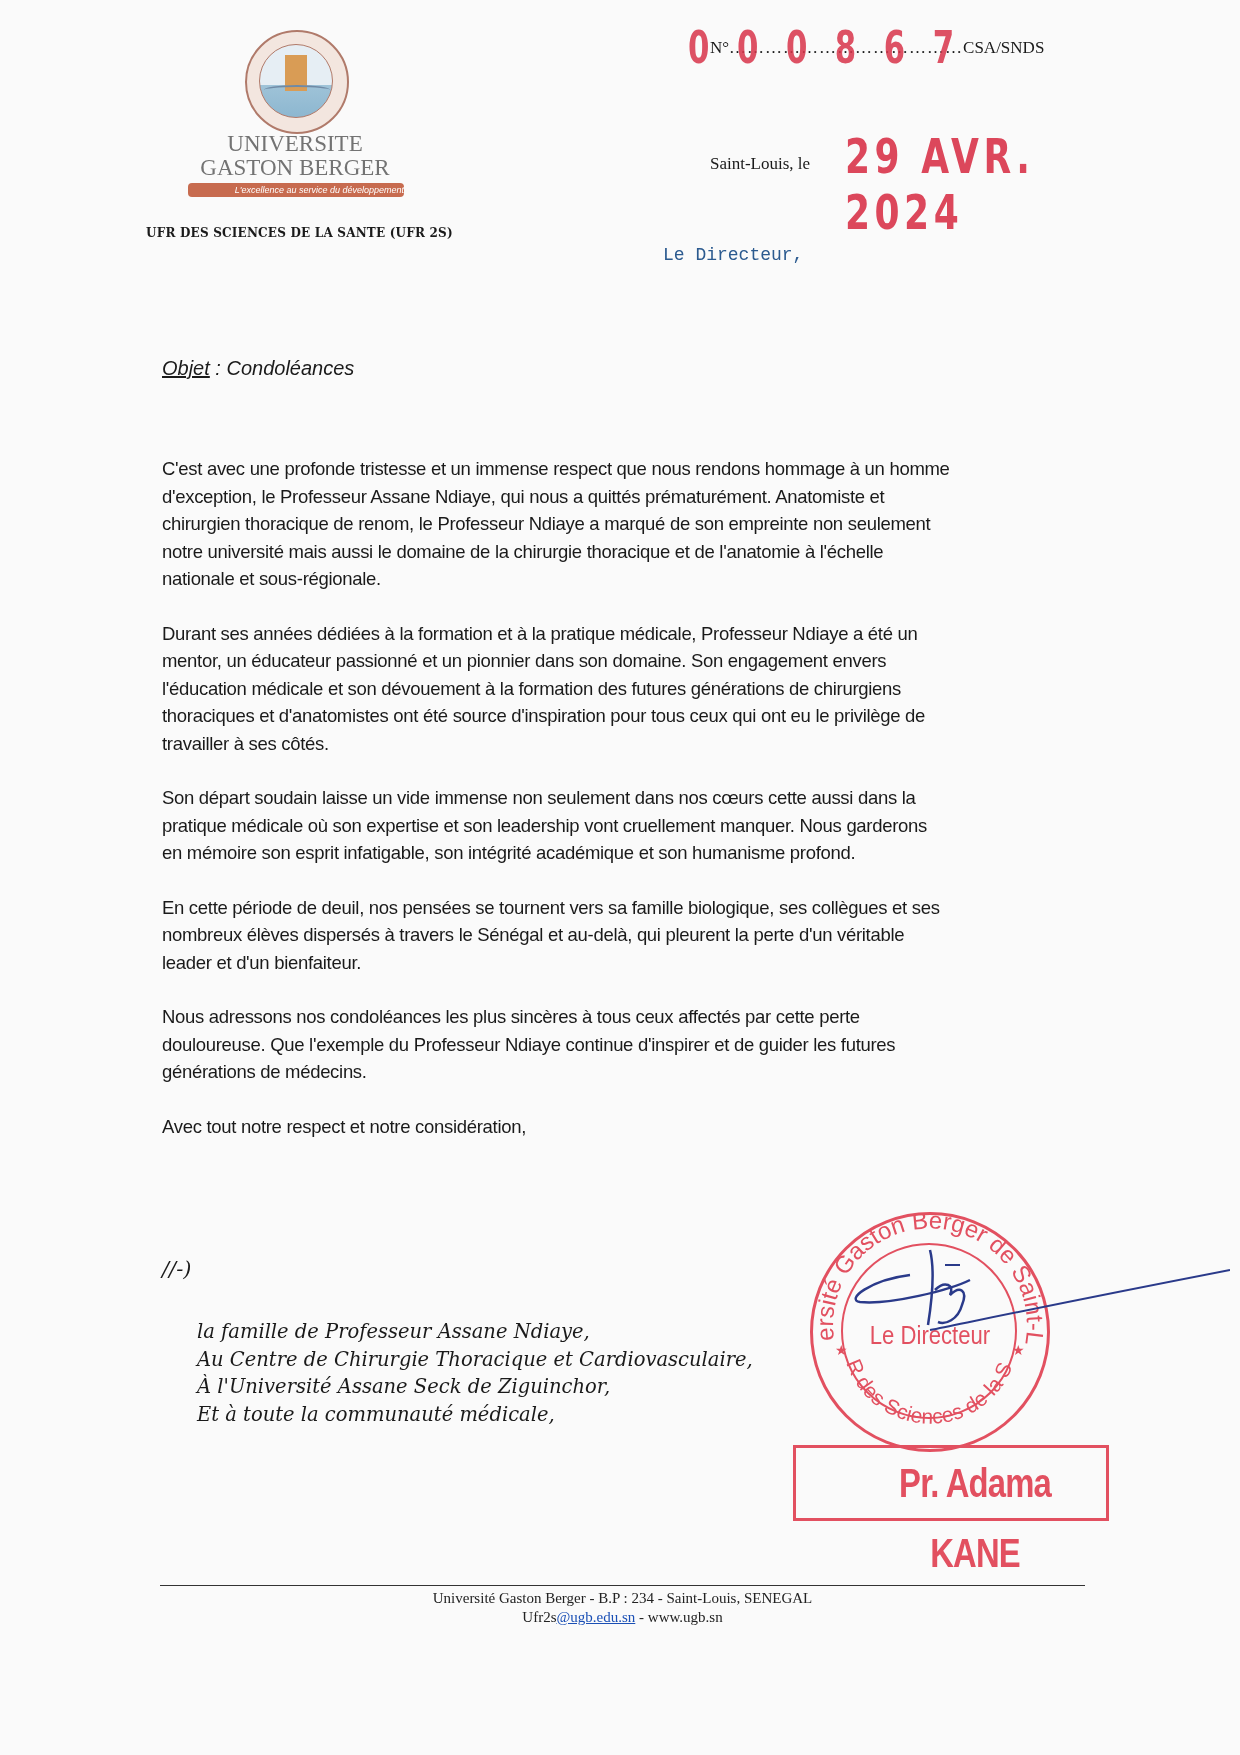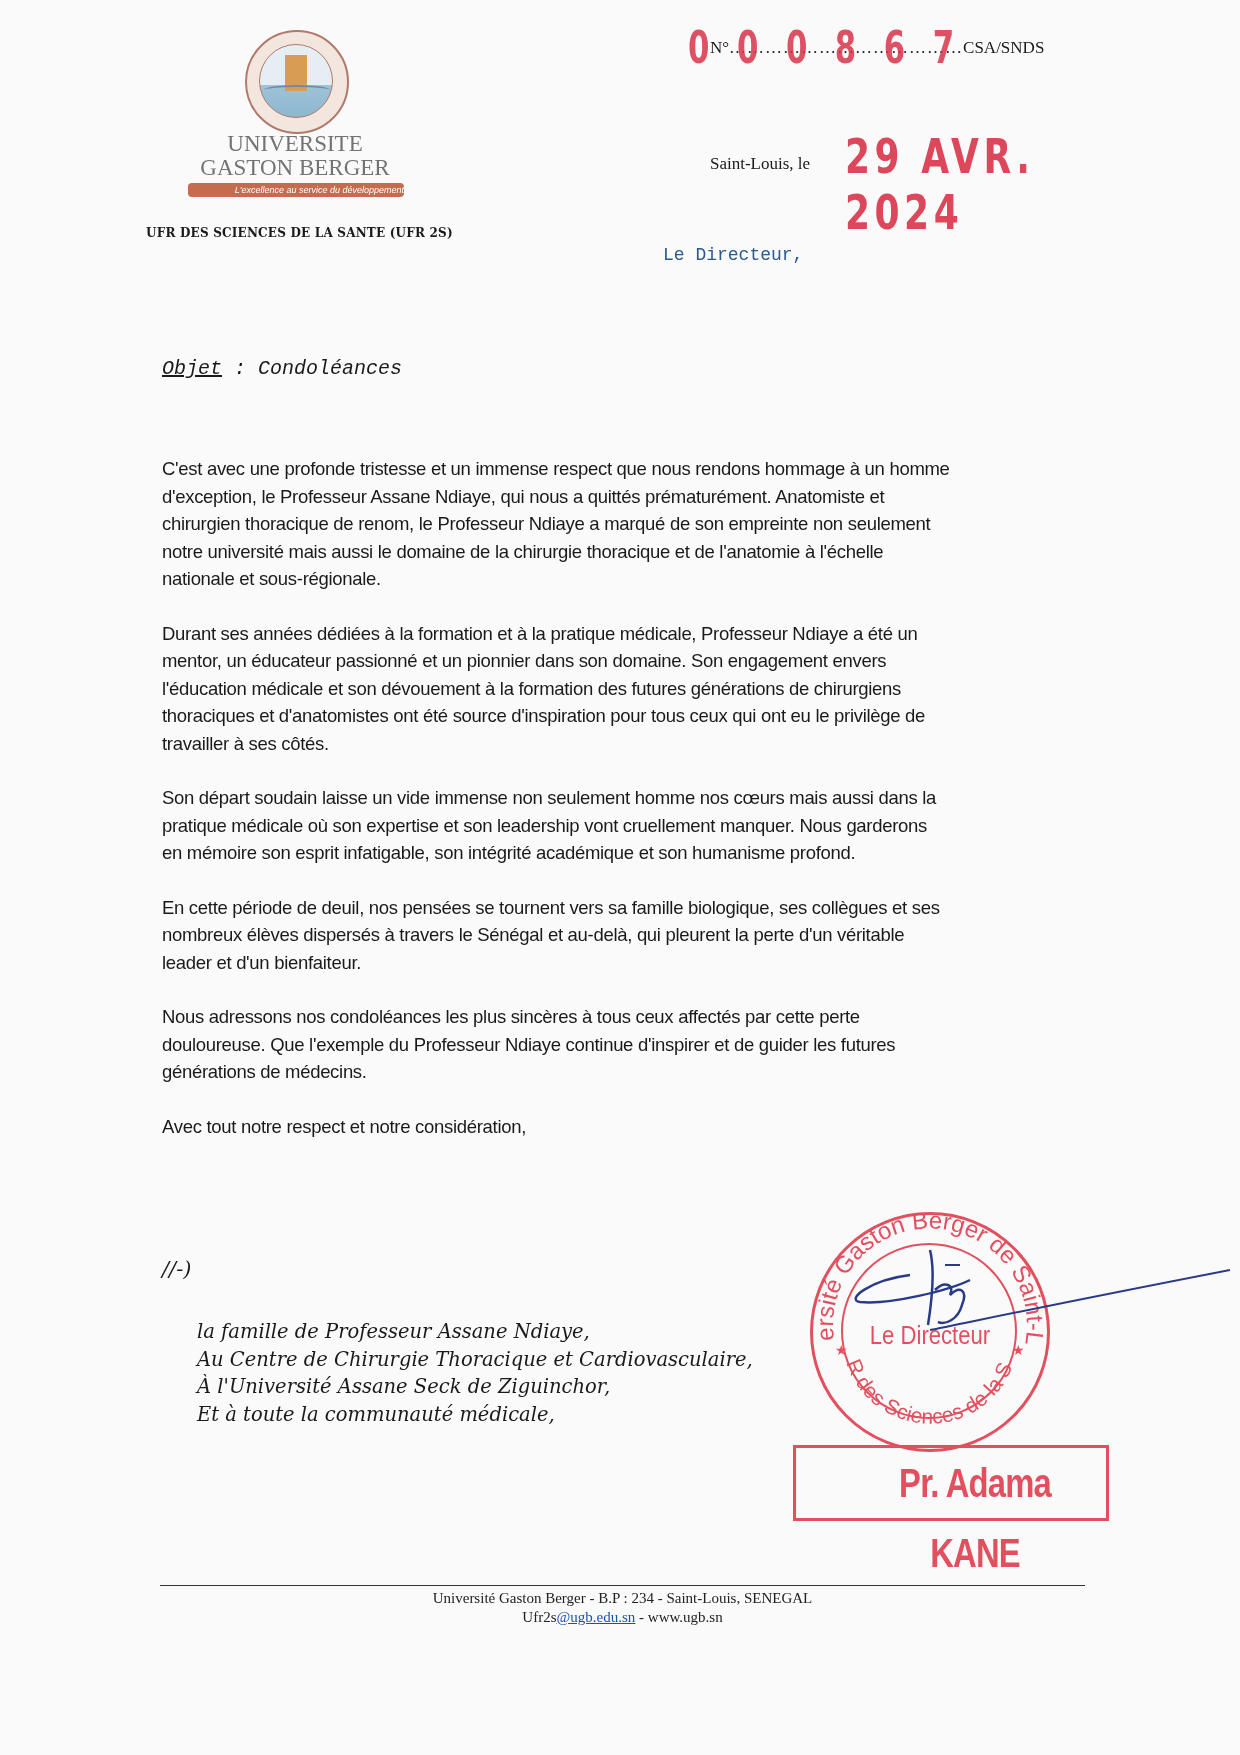--- a/index.html
+++ b/index.html
@@ -14,21 +14,21 @@
   .logo-tag { left:188px; top:183px; width:216px; height:14px; border-radius:4px; background:#c76b4f; color:#fff; font-family:"Liberation Sans", sans-serif; font-style:italic; font-size:9px; line-height:14px; text-align:right; }
   .ufr { left:146px; top:226px; font-family:"DejaVu Serif", serif; font-weight:bold; font-size:12px; letter-spacing:0.2px; }
   
   .num-line { left:710px; top:38px; width:400px; font-family:"Liberation Serif", serif; font-size:17px; }
   .num-line .dots { letter-spacing:1px; }
   .stamp-num { left:688px; top:22px; color:#d9344a; font-family:"DejaVu Sans", sans-serif; font-size:44px; font-weight:bold; letter-spacing:12px; opacity:0.85; transform:scaleX(0.7); transform-origin:left top; }
   .place { left:710px; top:154px; font-family:"Liberation Serif", serif; font-size:17px;text-align:center; }
   .stamp-date { left:845px; top:128px; color:#d9344a; font-family:"DejaVu Sans", sans-serif; font-size:48px; font-weight:bold; letter-spacing:6px; transform:scaleX(0.75); transform-origin:left top; opacity:0.9; }
   .director { left:663px; top:245px; color:#2b5a8f; font-family:Liberation Mono, monospace; font-size:18px; }
   
-  .subject { left:162px; top:357px; font-family:Liberation Mono, monospace; font-style:italic; font-size:20px; }
+  .subject { left:162px; top:357px; font-family:Liberation Sans, sans-serif; font-style:italic; font-size:20px; }
   .subject .lbl { text-decoration:underline; }
   
   .body { left:162px; top:455px; width:960px; font-family:"Liberation Sans", sans-serif; font-size:18.5px; line-height:27.5px; letter-spacing:-0.3px; }
   .body p { margin:0 0 27px 0; white-space:nowrap; }
   .body p .ln { display:block; }
   
   .sig-mark { left:162px; top:1257px; font-family:"DejaVu Serif", serif; font-style:italic; font-size:21px; }
   .recip { left:162px; top:1318px; font-family:"DejaVu Serif", serif; font-style:italic; font-size:19.5px; line-height:27.5px; }
   .recip div { white-space:nowrap;margin-left:35px; }
   
@@ -83,21 +83,21 @@
     <span class="ln">nationale et sous-régionale.</span>
   </p>
   <p>
     <span class="ln">Durant ses années dédiées à la formation et à la pratique médicale, Professeur Ndiaye a été un</span>
     <span class="ln">mentor, un éducateur passionné et un pionnier dans son domaine. Son engagement envers</span>
     <span class="ln">l'éducation médicale et son dévouement à la formation des futures générations de chirurgiens</span>
     <span class="ln">thoraciques et d'anatomistes ont été source d'inspiration pour tous ceux qui ont eu le privilège de</span>
     <span class="ln">travailler à ses côtés.</span>
   </p>
   <p>
-    <span class="ln">Son départ soudain laisse un vide immense non seulement homme nos cœurs mais aussi dans la</span>
+    <span class="ln">Son départ soudain laisse un vide immense non seulement dans nos cœurs cette aussi dans la</span>
     <span class="ln">pratique médicale où son expertise et son leadership vont cruellement manquer. Nous garderons</span>
     <span class="ln">en mémoire son esprit infatigable, son intégrité académique et son humanisme profond.</span>
   </p>
   <p>
     <span class="ln">En cette période de deuil, nos pensées se tournent vers sa famille biologique, ses collègues et ses</span>
     <span class="ln">nombreux élèves dispersés à travers le Sénégal et au-delà, qui pleurent la perte d'un véritable</span>
     <span class="ln">leader et d'un bienfaiteur.</span>
   </p>
   <p>
     <span class="ln">Nous adressons nos condoléances les plus sincères à tous ceux affectés par cette perte</span>

